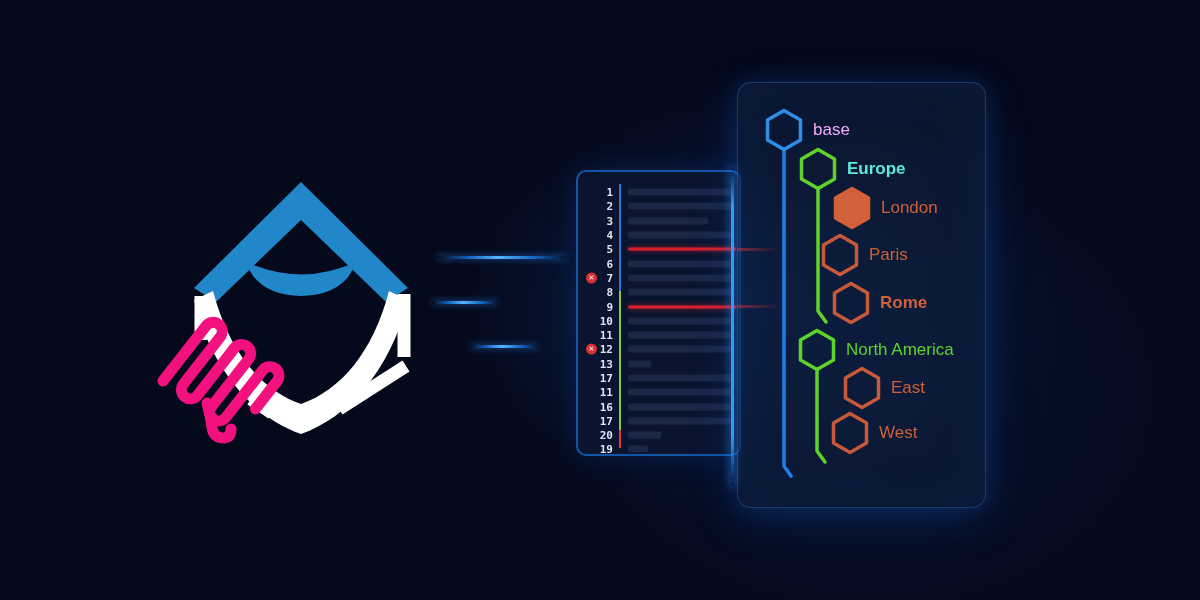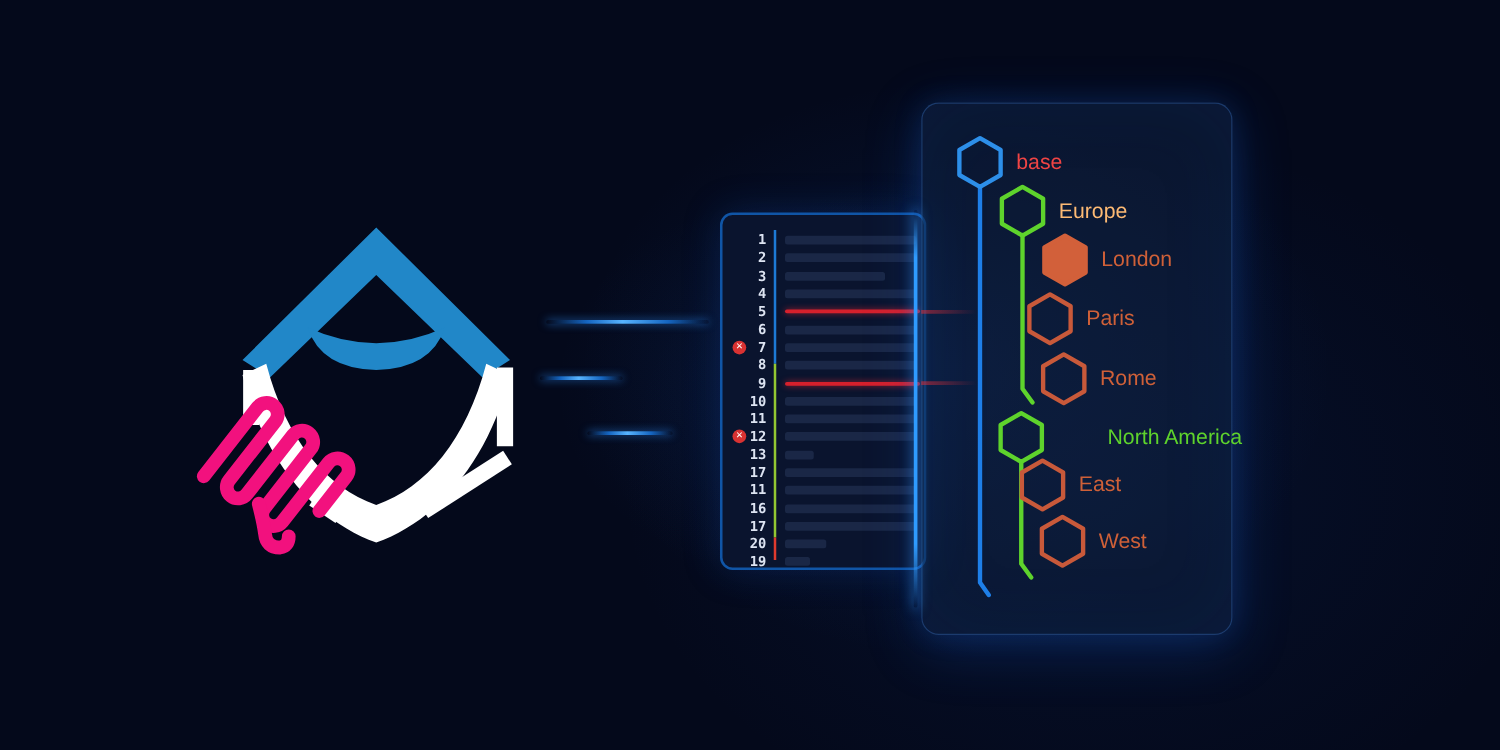--- a/index.html
+++ b/index.html
@@ -165,53 +165,53 @@
     <svg id="tree-lines" width="247" height="424" viewBox="0 0 247 424">
         <path d="M46,66 L46,383 L53,393" fill="none" stroke="#1e7fe8" stroke-width="3.5" stroke-linecap="round" stroke-linejoin="round"></path>
         <path d="M80,105 L80,228 L88,239" fill="none" stroke="#5ed32c" stroke-width="3.5" stroke-linecap="round" stroke-linejoin="round"></path>
         <path d="M79,286 L79,368 L87,379" fill="none" stroke="#5ed32c" stroke-width="3.5" stroke-linecap="round" stroke-linejoin="round"></path>
       </svg>
     <div id="tree-nodes">
         <div class="tree-node" style="left: 26px; top: 25px;">
           <svg width="40" height="44" viewBox="0 0 40 44">
             <polygon points="20,2.5 36.5,12 36.5,32 20,41.5 3.5,32 3.5,12" stroke="#2d8fe9" stroke-width="3.5" stroke-linejoin="round" fill="none"></polygon>
           </svg>
-          <span class="tree-label" style="color: #ef4444;">base</span>
+          <span class="tree-label" style="color: #f0abfc;">base</span>
         </div>
         <div class="tree-node" style="left: 60px; top: 64px;">
           <svg width="40" height="44" viewBox="0 0 40 44">
             <polygon points="20,2.5 36.5,12 36.5,32 20,41.5 3.5,32 3.5,12" stroke="#5ed32c" stroke-width="3.5" stroke-linejoin="round" fill="none"></polygon>
           </svg>
-          <span class="tree-label" style="color: #fdba74;">Europe</span>
+          <span class="tree-label" style="color: #5eead4; font-weight: bold;">Europe</span>
         </div>
         <div class="tree-node" style="left: 94px; top: 103px;">
           <svg width="40" height="44" viewBox="0 0 40 44">
             <polygon points="20,2.5 36.5,12 36.5,32 20,41.5 3.5,32 3.5,12" stroke="#d2603a" stroke-width="3.5" stroke-linejoin="round" fill="#d2603a"></polygon>
           </svg>
           <span class="tree-label" style="color: rgb(207, 96, 56);">London</span>
         </div>
         <div class="tree-node" style="left: 82px; top: 150px;">
           <svg width="40" height="44" viewBox="0 0 40 44">
             <polygon points="20,2.5 36.5,12 36.5,32 20,41.5 3.5,32 3.5,12" stroke="#c8593a" stroke-width="3.5" stroke-linejoin="round" fill="none"></polygon>
           </svg>
           <span class="tree-label" style="color: rgb(207, 96, 56);">Paris</span>
         </div>
-        <div class="tree-node" style="left: 93px; top: 198px;">
+        <div class="tree-node" style="left: 93px; top: 198px; font-weight: bold;">
           <svg width="40" height="44" viewBox="0 0 40 44">
             <polygon points="20,2.5 36.5,12 36.5,32 20,41.5 3.5,32 3.5,12" stroke="#c8593a" stroke-width="3.5" stroke-linejoin="round" fill="none"></polygon>
           </svg>
           <span class="tree-label" style="color: rgb(207, 96, 56);">Rome</span>
         </div>
         <div class="tree-node" style="left: 59px; top: 245px;">
           <svg width="40" height="44" viewBox="0 0 40 44">
             <polygon points="20,2.5 36.5,12 36.5,32 20,41.5 3.5,32 3.5,12" stroke="#5ed32c" stroke-width="3.5" stroke-linejoin="round" fill="none"></polygon>
           </svg>
-          <span class="tree-label" style="color: rgb(94, 211, 44); margin-left: 40px;">North America</span>
-        </div>
-        <div class="tree-node" style="left: 76px; top: 283px; justify-content: flex-end;">
+          <span class="tree-label" style="color: rgb(94, 211, 44);">North America</span>
+        </div>
+        <div class="tree-node" style="left: 104px; top: 283px; justify-content: flex-end;">
           <svg width="40" height="44" viewBox="0 0 40 44">
             <polygon points="20,2.5 36.5,12 36.5,32 20,41.5 3.5,32 3.5,12" stroke="#c8593a" stroke-width="3.5" stroke-linejoin="round" fill="none"></polygon>
           </svg>
           <span class="tree-label" style="color: rgb(207, 96, 56);">East</span>
         </div>
         <div class="tree-node" style="left: 92px; top: 328px;">
           <svg width="40" height="44" viewBox="0 0 40 44">
             <polygon points="20,2.5 36.5,12 36.5,32 20,41.5 3.5,32 3.5,12" stroke="#c8593a" stroke-width="3.5" stroke-linejoin="round" fill="none"></polygon>
           </svg>
           <span class="tree-label" style="color: rgb(207, 96, 56);">West</span>

